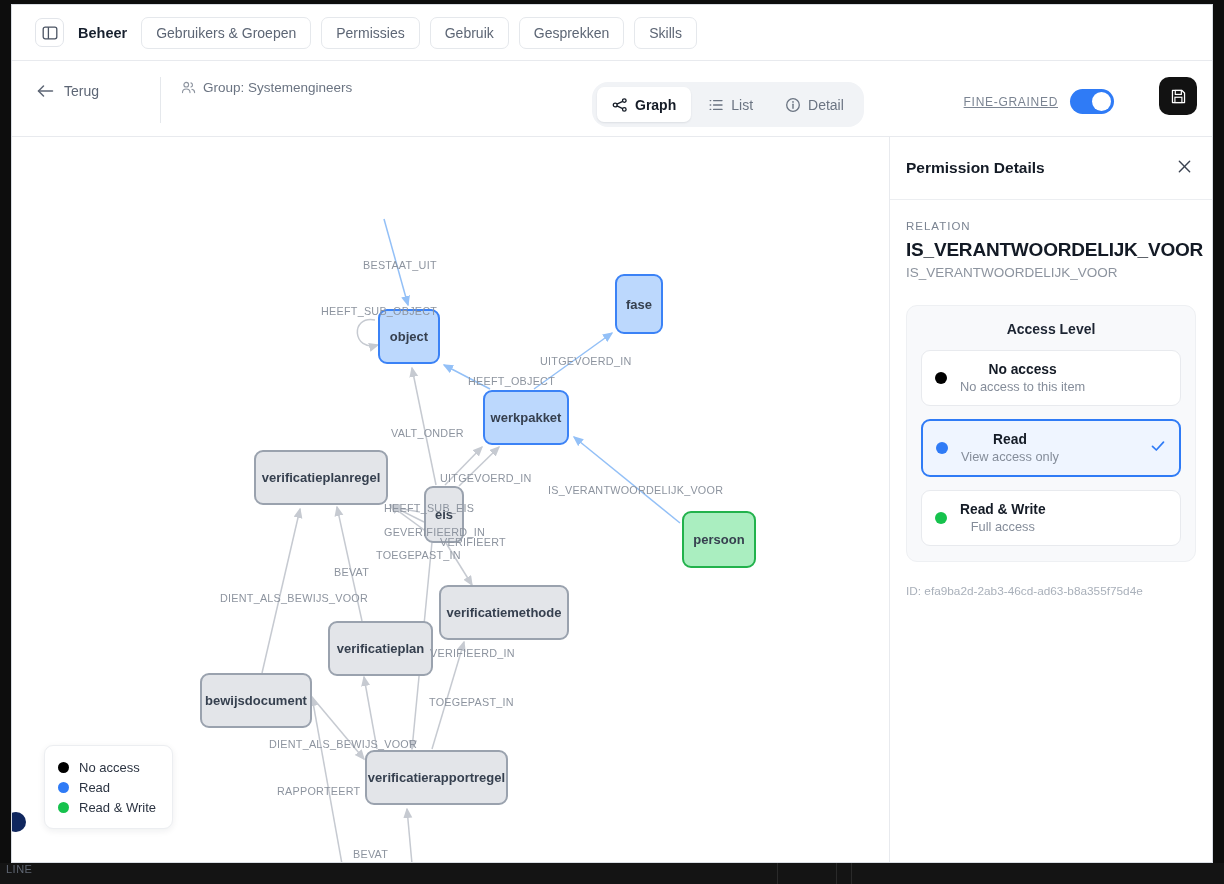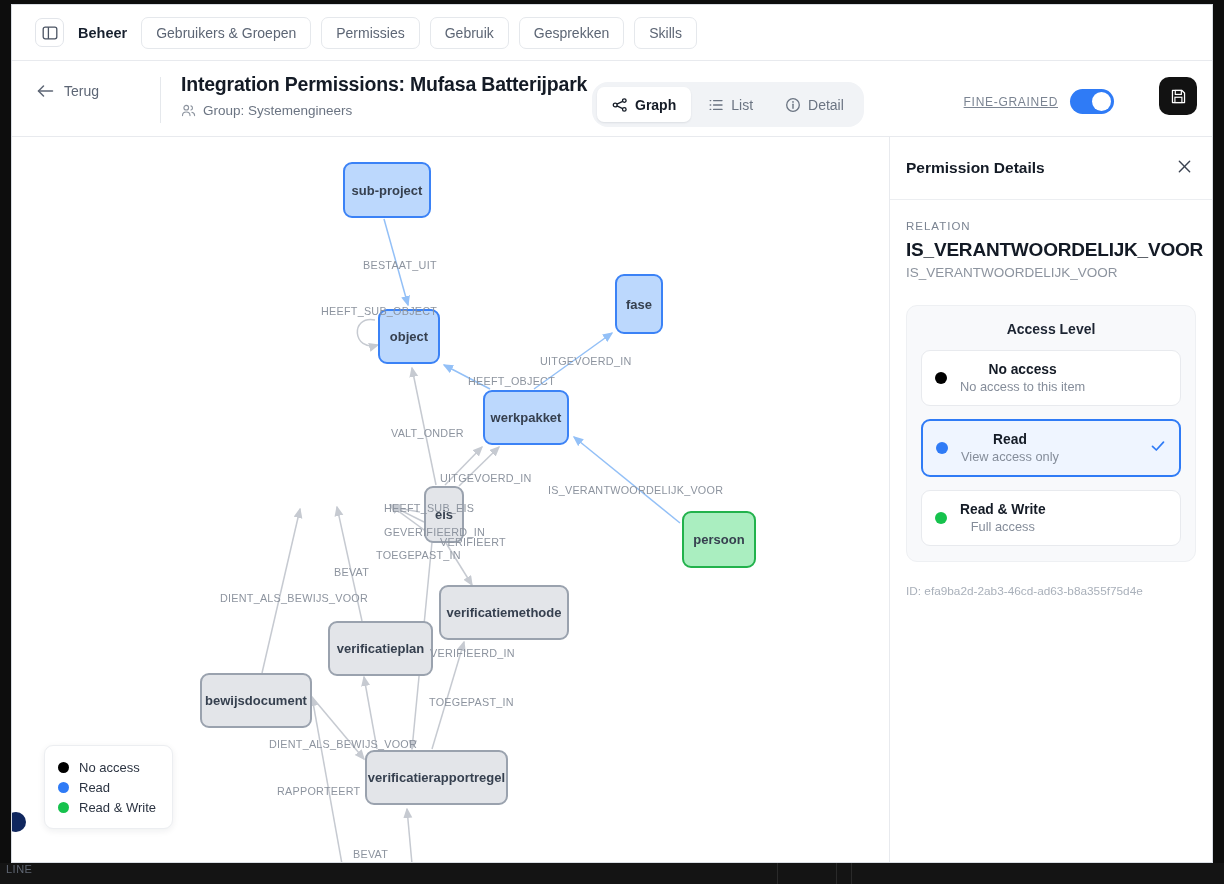--- a/index.html
+++ b/index.html
@@ -275,21 +275,20 @@
       <div class="back-btn">
         <svg width="17" height="14" viewBox="0 0 17 14">
           <line x1="1.5" y1="7" x2="15.5" y2="7" stroke="#5d6675" stroke-width="1.5" stroke-linecap="round"></line>
           <polyline points="6.5,2 1.5,7 6.5,12" fill="none" stroke="#5d6675" stroke-width="1.5" stroke-linecap="round" stroke-linejoin="round"></polyline>
         </svg>
         <span>Terug</span>
       </div>
       <div class="hdr-divider"></div>
 
       <div class="title-wrap">
-        <div class="page-title">Integration Permissions: Mufasa Batterijpark</div>
         <div class="page-sub">
           <svg width="15" height="15" viewBox="0 0 16 16">
             <circle cx="5.6" cy="5" r="2.5" fill="none" stroke="#8d949f" stroke-width="1.2"></circle>
             <path d="M1.6 13.4c0-2.4 1.8-3.8 4-3.8s4 1.4 4 3.8" fill="none" stroke="#8d949f" stroke-width="1.2" stroke-linecap="round"></path>
             <path d="M10.6 3.1a2.3 2.3 0 0 1 0 4.4" fill="none" stroke="#8d949f" stroke-width="1.2" stroke-linecap="round"></path>
             <path d="M11.6 9.9c1.7.3 2.9 1.6 2.9 3.5" fill="none" stroke="#8d949f" stroke-width="1.2" stroke-linecap="round"></path>
           </svg>
           <span>Group: Systemengineers</span>
         </div>
       </div>
@@ -374,25 +373,25 @@
           <path d="M350,484 L325,370" stroke="#c6cad1" marker-end="url(#ag)"></path>
           <path d="M250,536 L288,372" stroke="#c6cad1" marker-end="url(#ag)"></path>
           <path d="M365,612 L352,540" stroke="#c6cad1" marker-end="url(#ag)"></path>
           <path d="M420,612 L452,505" stroke="#c6cad1" marker-end="url(#ag)"></path>
           <path d="M300,560 L352,622" stroke="#c6cad1" marker-end="url(#ag)"></path>
           <path d="M330,727 L300,560" stroke="#c6cad1" marker-end="url(#ag)"></path>
           <path d="M400,727 L395,672" stroke="#c6cad1" marker-end="url(#ag)"></path>
         </g>
       </svg>
 
-      <div class="node blue" style="left:331px;top:25px;width:88px;height:56px;">sub-project</div>
       <div class="node blue" style="left:603px;top:137px;width:48px;height:60px;">fase</div>
       <div class="node blue" style="left:366px;top:172px;width:62px;height:55px;">object</div>
       <div class="node blue" style="left:471px;top:253px;width:86px;height:55px;">werkpakket</div>
       <div class="node green" style="left:670px;top:374px;width:74px;height:57px;">persoon</div>
+      <div class="node grey" style="left:242px;top:313px;width:134px;height:55px;">verificatieplanregel</div>
       <div class="node grey" style="left:412px;top:349px;width:40px;height:57px;">eis</div>
       <div class="node grey" style="left:427px;top:448px;width:130px;height:55px;">verificatiemethode</div>
       <div class="node grey" style="left:316px;top:484px;width:105px;height:55px;">verificatieplan</div>
       <div class="node grey" style="left:188px;top:536px;width:112px;height:55px;">bewijsdocument</div>
       <div class="node grey" style="left:353px;top:613px;width:143px;height:55px;">verificatierapportregel</div>
 
       <div class="edgelabel" style="left:351px;top:122px;">BESTAAT_UIT</div>
       <div class="edgelabel" style="left:309px;top:168px;">HEEFT_SUB_OBJECT</div>
       <div class="edgelabel" style="left:528px;top:218px;">UITGEVOERD_IN</div>
       <div class="edgelabel" style="left:412px;top:238px;margin-left:44px;">HEEFT_OBJECT</div>

